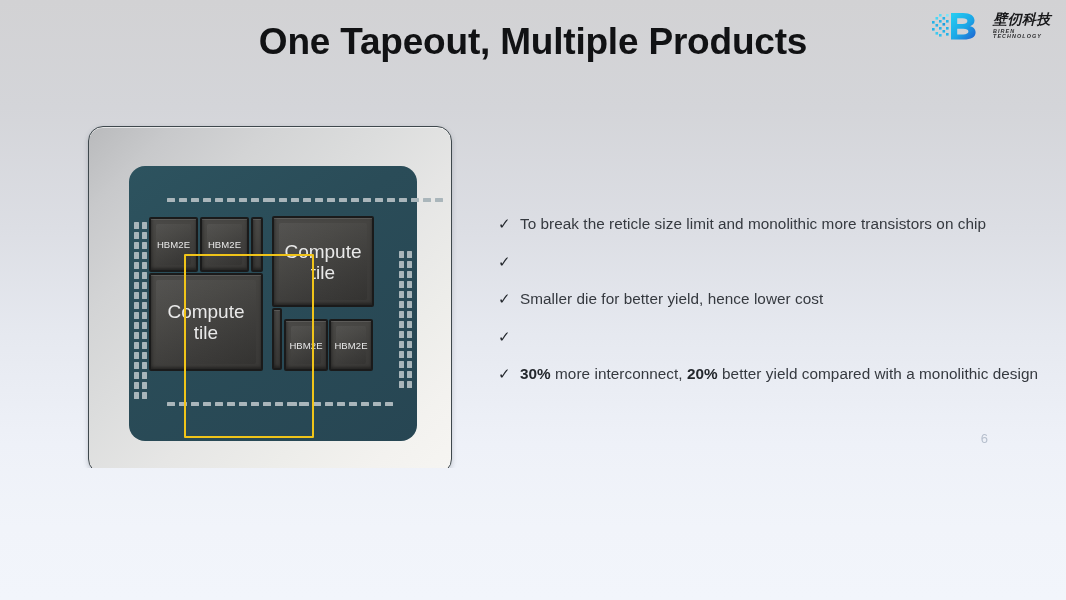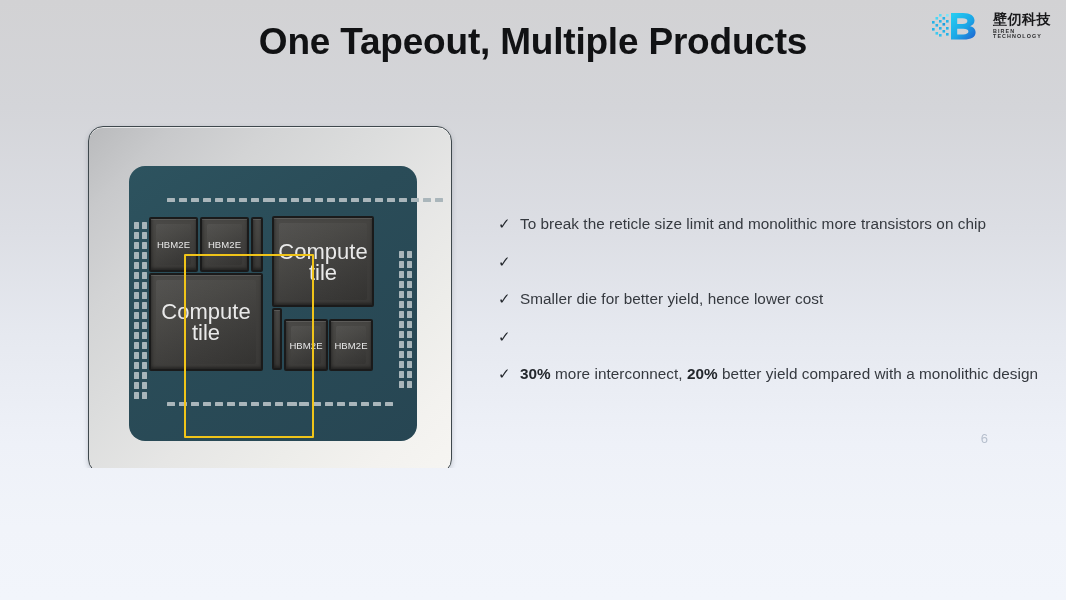--- a/index.html
+++ b/index.html
@@ -63,20 +63,21 @@
     height: 30px;
     position: relative;
     flex: none;
   }
   .logo-mark svg { display:block; }
   .logo-text {
     display: flex;
     flex-direction: column;
     justify-content: center;
     line-height: 1;
+    font-style: italic;
   }
   .logo-cn {
     font-size: 14px;
     font-weight: bold;
     color: #18181a;
     letter-spacing: 0.5px;
     font-family: "DejaVu Sans", sans-serif;
   }
   .logo-en {
     font-size: 5.4px;
@@ -208,21 +209,21 @@
     content:"";
     position:absolute;
     left:5px; right:5px; top:5px; bottom:5px;
     border-radius:2px;
     background: linear-gradient(155deg, rgba(255,255,255,0.055), rgba(0,0,0,0.10));
     pointer-events:none;
   }
   .die span { position: relative; z-index: 2; }
 
   .die.hbm  { font-size: 9.5px; letter-spacing: 0.1px; }
-  .die.compute { font-size: 22px; line-height: 21px; }
+  .die.compute { font-size: 19px; line-height: 21px; }
 
   
   .die.hbm-a { left: 20px;  top: 51px;  width: 49px;  height: 55px; }
   .die.hbm-b { left: 71px;  top: 51px;  width: 49px;  height: 55px; }
   .die.sliver { left: 122px; top: 51px; width: 12px; height: 55px; }
   .die.compute-left { left: 20px; top: 107px; width: 114px; height: 98px; }
   .die.compute-right { left: 143px; top: 50px; width: 102px; height: 91px; }
   .die.sliver2 { left: 143px; top: 142px; width: 10px; height: 62px; }
   .die.hbm-c { left: 155px; top: 153px; width: 44px; height: 52px; }
   .die.hbm-d { left: 200px; top: 153px; width: 44px; height: 52px; }

